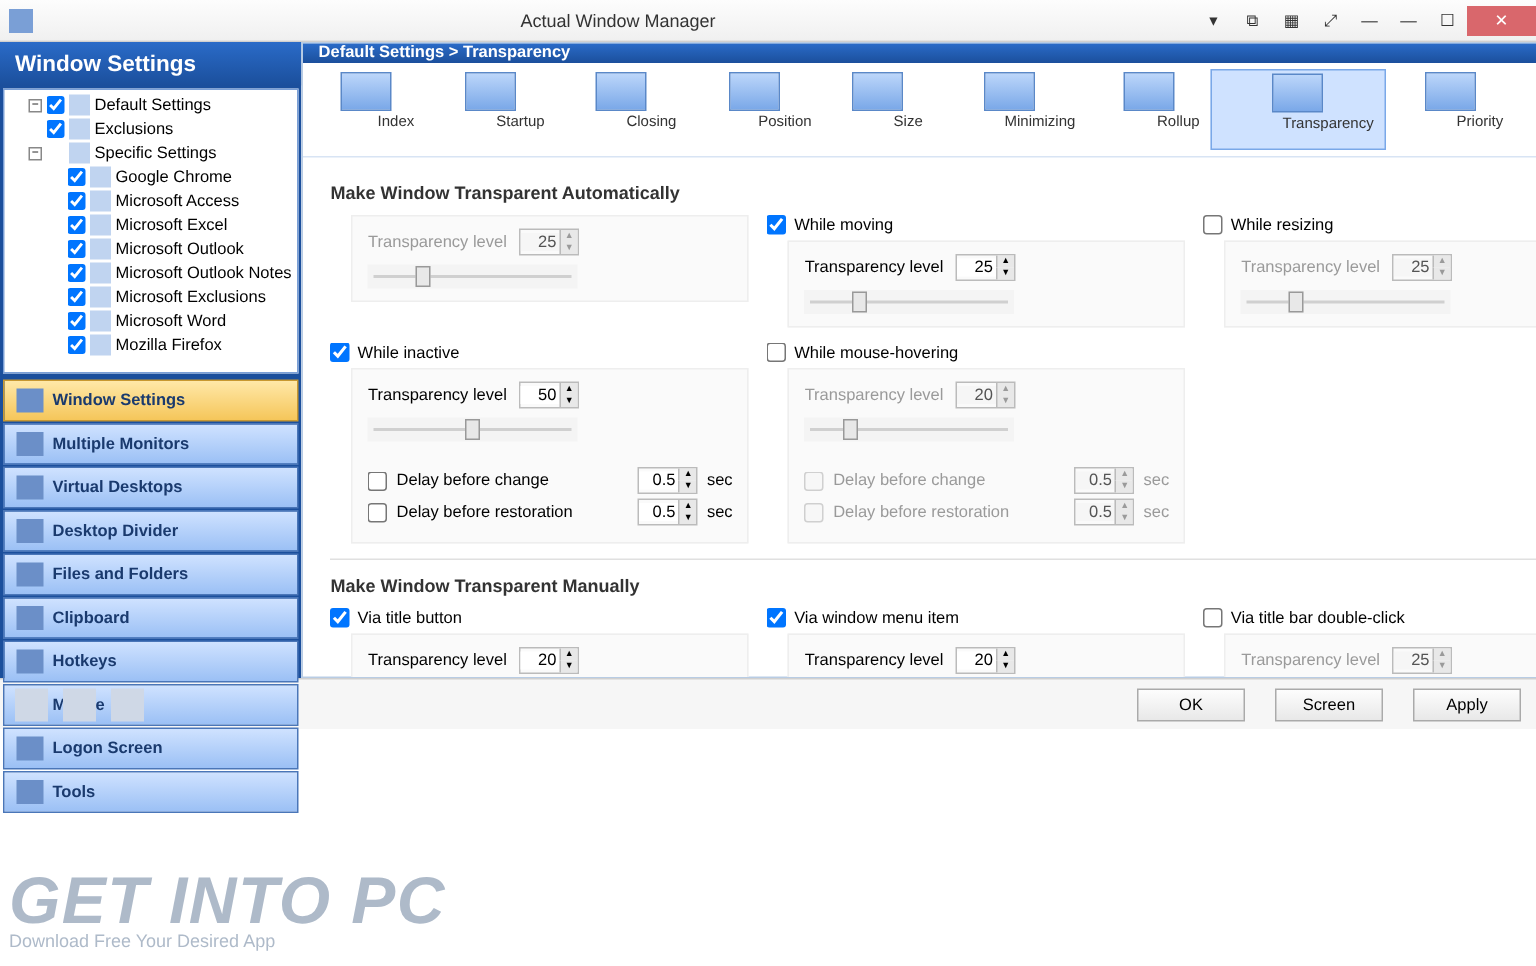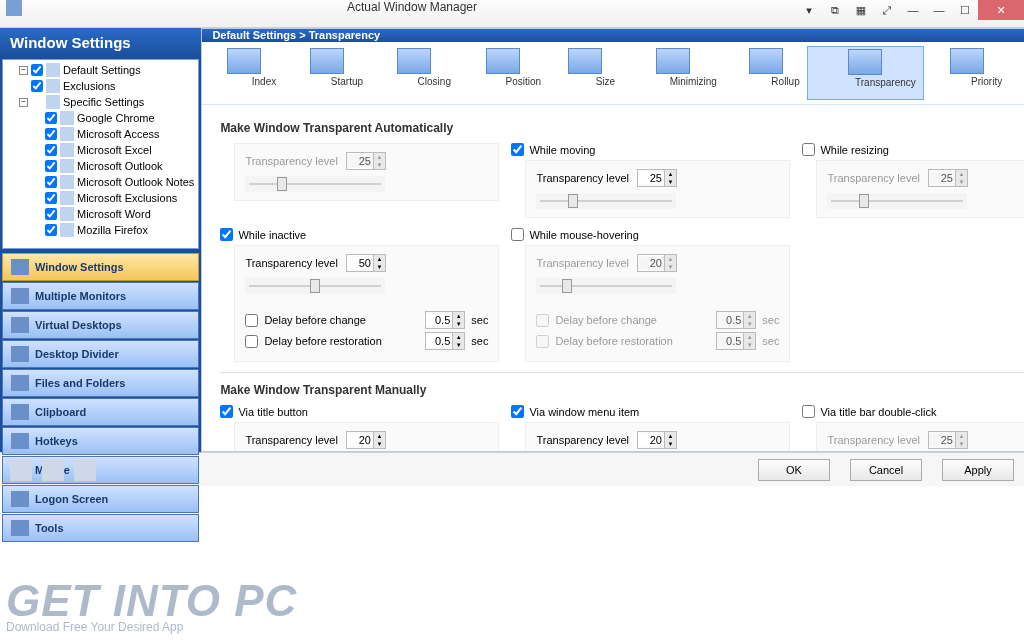--- a/index.html
+++ b/index.html
@@ -1,17 +1,17 @@
 <!DOCTYPE html>
 <html><head>
 <meta charset="utf-8">
 <style>
 * { box-sizing: border-box; margin: 0; padding: 0; font-family: Tahoma, sans-serif; font-size: 11px; }
 body { background: #fff; width: 1024px; height: 644px; overflow: hidden; position: relative; }
-.titlebar { height: 28px; background: linear-gradient(#fdfdfd,#f0f0f0); border-bottom: 1px solid #d0d0d0; display: flex; }
+.titlebar { height: 28px; background: linear-gradient(#fdfdfd,#f0f0f0); border-bottom: 1px solid #d0d0d0; display: flex; align-items: center; }
 .titlebar-icon { width: 16px; height: 16px; margin: 0 6px; background: #7a9fd6; }
 .titlebar-title { flex: 1; text-align: center; font-size: 12px; color: #333; }
 .titlebar-sys { display: flex; }
 .sys-btn { width: 26px; height: 20px; display: flex; align-items: center; justify-content: center; font-size: 11px; color: #333; }
 .sys-close { background: #d9676c; color: #fff; width: 46px; }
 .main { display: flex; height: 424px; }
 .sidebar { width: 262px; background: #1b4f9c; display: flex; flex-direction: column; }
 .side-header { background: linear-gradient(#2a6bc8,#1b4f9c); color: #fff; font-weight: bold; font-size: 15px; padding: 6px 10px; }
 .tree { background: #fff; border: 1px solid #7a9fd6; margin: 2px; flex: 0 0 190px; overflow: auto; padding: 2px; }
 .tree-item { display: flex; align-items: center; padding: 1px 2px; gap: 3px; white-space: nowrap; }
@@ -470,21 +470,21 @@
 </div>
 
 <div class="footer">
   <div class="foot-left">
     <div class="foot-ico"></div>
     <div class="foot-ico"></div>
     <div class="foot-ico"></div>
   </div>
   <div class="btns">
     <button class="btn">OK</button>
-    <button class="btn">Cancel</button>
+    <button class="btn">Screen</button>
     <button class="btn">Apply</button>
   </div>
 </div>
 
 <div class="watermark">
   <div class="big">GET INTO PC</div>
   <div class="small">Download Free Your Desired App</div>
 </div>
 
 </body></html>

